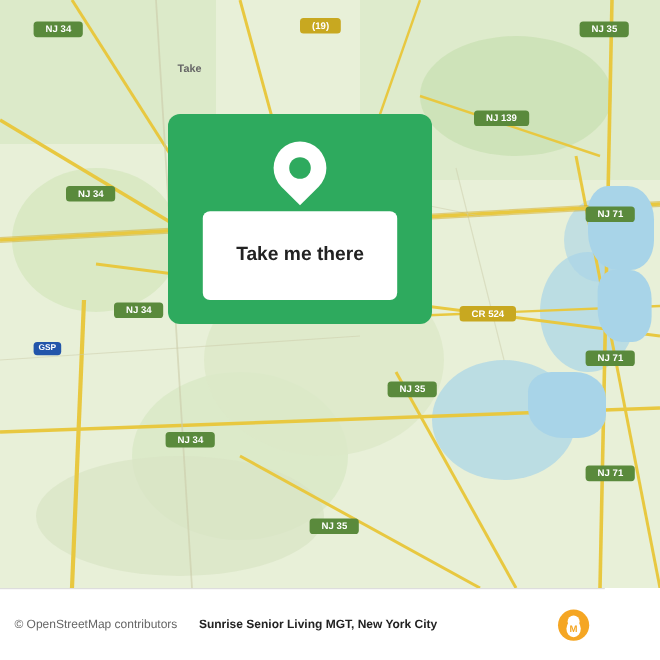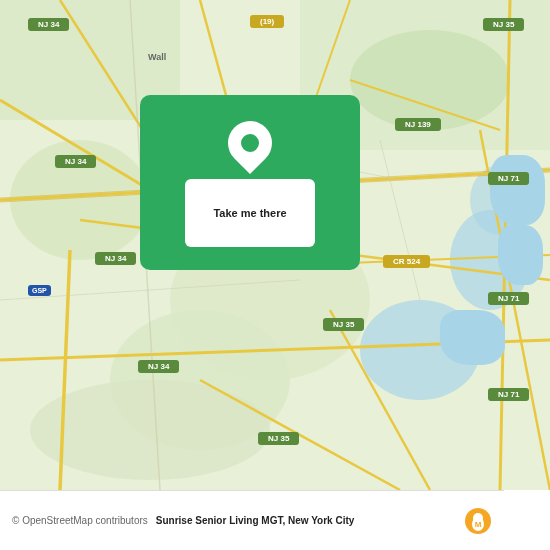--- a/index.html
+++ b/index.html
@@ -75,37 +75,37 @@
       left: 50%;
       margin-top: -9px;
       margin-left: -9px;
     }
 
     .take-me-btn {
       background: white;
       border: none;
       border-radius: 6px;
       padding: 28px 28px;
-      font-size: 11px;
+      font-size: 16px;
       font-weight: 600;
       color: #222;
       cursor: pointer;
       white-space: nowrap;
     }
 
     
     .bottom-bar {
       width: 504px;
       height: 60px;
       background: white;
       border-top: 1px solid #ddd;
       display: flex;
       align-items: center;
       padding: 0 12px;
-      gap: 8px;
+      gap: 18px;
     }
 
     .copyright {
       font-size: 10px;
       color: #666;
       flex-shrink: 0;
     }
 
     .place-name {
       font-size: 10px;
@@ -224,29 +224,29 @@
     <line x1="380" y1="140" x2="420" y2="300" stroke="#ccccaa" stroke-width="1" opacity="0.5"></line>
 
     <line x1="0" y1="198" x2="550" y2="168" stroke="#d4aa20" stroke-width="1" opacity="0.5"></line>
     <line x1="0" y1="202" x2="550" y2="172" stroke="#d4aa20" stroke-width="1" opacity="0.5"></line>
   </svg>
 
   <div class="water" style="width:55px;height:70px;top:155px;left:490px;"></div>
   <div class="water" style="width:45px;height:60px;top:225px;left:498px;"></div>
   <div class="water" style="width:65px;height:55px;top:310px;left:440px;"></div>
 
-  <div class="map-label" style="top:52px;left:148px;">Wall</div>
+  <div class="map-label" style="top:52px;left:148px;">Take</div>
 
   <div class="route-badge" style="top:18px;left:28px;">NJ 34</div>
   <div class="route-badge" style="top:155px;left:55px;">NJ 34</div>
   <div class="route-badge" style="top:252px;left:95px;">NJ 34</div>
   <div class="route-badge" style="top:360px;left:138px;">NJ 34</div>
   <div class="route-badge yellow" style="top:15px;left:250px;">(19)</div>
   <div class="route-badge" style="top:18px;left:483px;">NJ 35</div>
-  <div class="route-badge" style="top:92px;left:395px;margin-top:26px;">NJ 139</div>
+  <div class="route-badge" style="top:92px;left:395px;">NJ 139</div>
   <div class="route-badge" style="top:172px;left:488px;">NJ 71</div>
   <div class="route-badge" style="top:292px;left:488px;">NJ 71</div>
   <div class="route-badge" style="top:388px;left:488px;">NJ 71</div>
   <div class="route-badge" style="top:318px;left:323px;">NJ 35</div>
   <div class="route-badge" style="top:432px;left:258px;">NJ 35</div>
   <div class="route-badge yellow" style="top:255px;left:383px;">CR 524</div>
   <div class="gsp-badge" style="top:285px;left:28px;">GSP</div>
 
   <div class="location-card">
     <div class="pin-icon">

